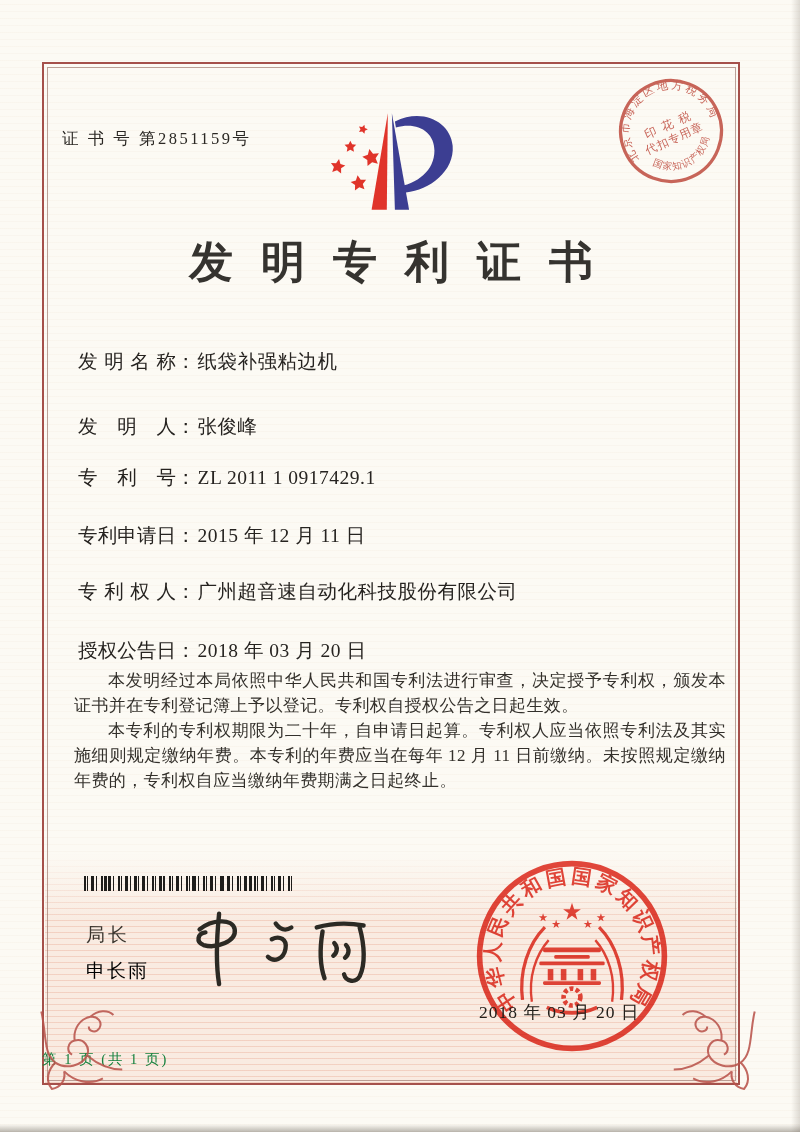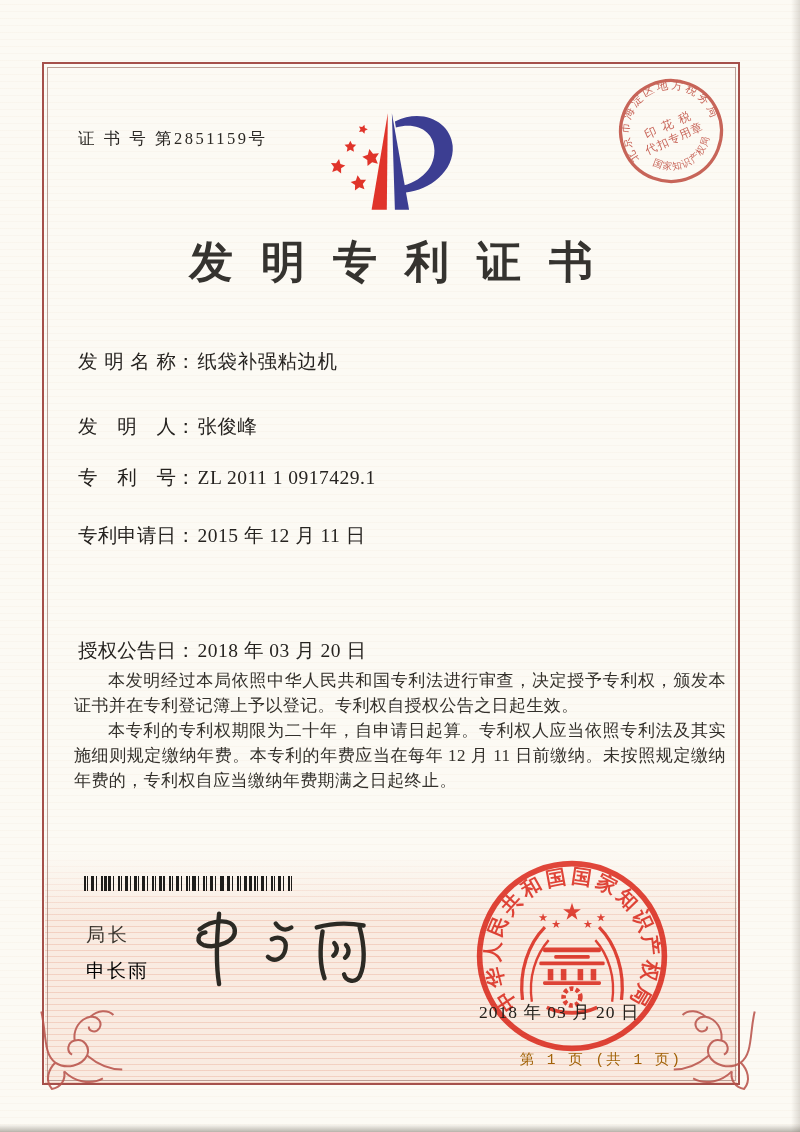--- a/index.html
+++ b/index.html
@@ -17,21 +17,21 @@
   .band{position:absolute;left:45px;top:852px;width:692px;height:231px;
     background-color:#f9ebe1;
     background-image:
       linear-gradient(to bottom, #fcfaf4 0px, rgba(252,250,244,0) 70px),
       repeating-linear-gradient(0deg, rgba(230,157,133,0.34) 0 1px, rgba(0,0,0,0) 1px 6px);}
   
   .cert-border{position:absolute;left:42px;top:62px;width:694px;height:1019px;
     border:2px solid #a5504a;}
   .cert-border::after{content:"";position:absolute;inset:2.5px;border:1px solid rgba(153,113,103,0.65);}
   
-  .certno{position:absolute;left:78px;top:128px;font-size:16.5px;color:#2b2824;letter-spacing:2.5px;white-space:nowrap;}
+  .certno{position:absolute;left:62px;top:128px;font-size:16.5px;color:#2b2824;letter-spacing:2.5px;white-space:nowrap;}
   .logo{position:absolute;left:326px;top:100px;}
   .title{position:absolute;left:42px;top:233px;width:698px;text-align:center;
     font-size:44px;font-weight:bold;color:#35332f;letter-spacing:28px;padding-left:28px;box-sizing:border-box;white-space:nowrap;}
   
   .frow{position:absolute;left:78px;font-size:19.5px;color:#262320;white-space:nowrap;}
   .frow .lab{display:inline-block;width:98px;text-align:justify;text-align-last:justify;}
   .frow .val{padding-left:2px;letter-spacing:0.5px;text-align:right;}
   .r0{top:348px}.r1{top:413px}.r2{top:464px}.r3{top:522px}.r4{top:578px}.r5{top:637px}
   
   .paras{position:absolute;left:74px;top:668px;width:652px;font-size:17px;line-height:25px;
@@ -47,22 +47,22 @@
     font-family:"Liberation Sans","DejaVu Sans",sans-serif;}
   .post-name{position:absolute;left:86px;top:958px;font-size:19px;color:#000000;letter-spacing:2px;
     font-family:Liberation Mono, monospace;}
   .signature{position:absolute;left:182px;top:900px;}
   .office-stamp{position:absolute;left:474px;top:858px;mix-blend-mode:multiply;opacity:0.93;}
   .issue-date{position:absolute;left:479px;top:1000px;font-size:17.5px;color:#23201b;letter-spacing:1px;white-space:nowrap;z-index:5;}
   .tax-stamp{position:absolute;left:616px;top:76px;transform:rotate(-24deg);mix-blend-mode:multiply;opacity:0.9;}
   .flourish{position:absolute;z-index:2;}
   .fl-left{left:36px;top:1008px;}
   .fl-right{left:672px;top:1008px;transform:scaleX(-1);}
-  .footer{position:absolute;left:42px;top:1050px;width:640px;text-align:right;
-    font-size:14.5px;color:#a16207;letter-spacing:2px;font-family:Liberation Mono, monospace;}
+  .footer{position:absolute;left:42px;top:1050px;width:640px;text-align:left;
+    font-size:14.5px;color:#15803d;letter-spacing:2px;}
   svg{display:block;}
 </style>
 </head>
 <body>
 
 <div class="sheet">
 
   <div class="band"></div>
   <div class="cert-border"></div>
 
@@ -106,20 +106,23 @@
     <span class="lab">发明名称</span><span class="col">：</span><span class="val">纸袋补强粘边机</span>
   </div>
   <div class="frow r1">
     <span class="lab">发明人</span><span class="col">：</span><span class="val">张俊峰</span>
   </div>
   <div class="frow r2">
     <span class="lab">专利号</span><span class="col">：</span><span class="val">ZL 2011 1 0917429.1</span>
   </div>
   <div class="frow r3">
     <span class="lab">专利申请日</span><span class="col">：</span><span class="val">2015 年 12 月 11 日</span>
+  </div>
+  <div class="frow r4">
+    <span class="lab">专利权人</span><span class="col">：</span><span class="val">广州超音速自动化科技股份有限公司</span>
   </div>
   <div class="frow r5">
     <span class="lab">授权公告日</span><span class="col">：</span><span class="val">2018 年 03 月 20 日</span>
   </div>
 
   <div class="paras">
     <p>本发明经过本局依照中华人民共和国专利法进行审查，决定授予专利权，颁发本证书并在专利登记簿上予以登记。专利权自授权公告之日起生效。</p>
     <p>本专利的专利权期限为二十年，自申请日起算。专利权人应当依照专利法及其实施细则规定缴纳年费。本专利的年费应当在每年 12 月 11 日前缴纳。未按照规定缴纳年费的，专利权自应当缴纳年费期满之日起终止。</p>
   </div>
 

